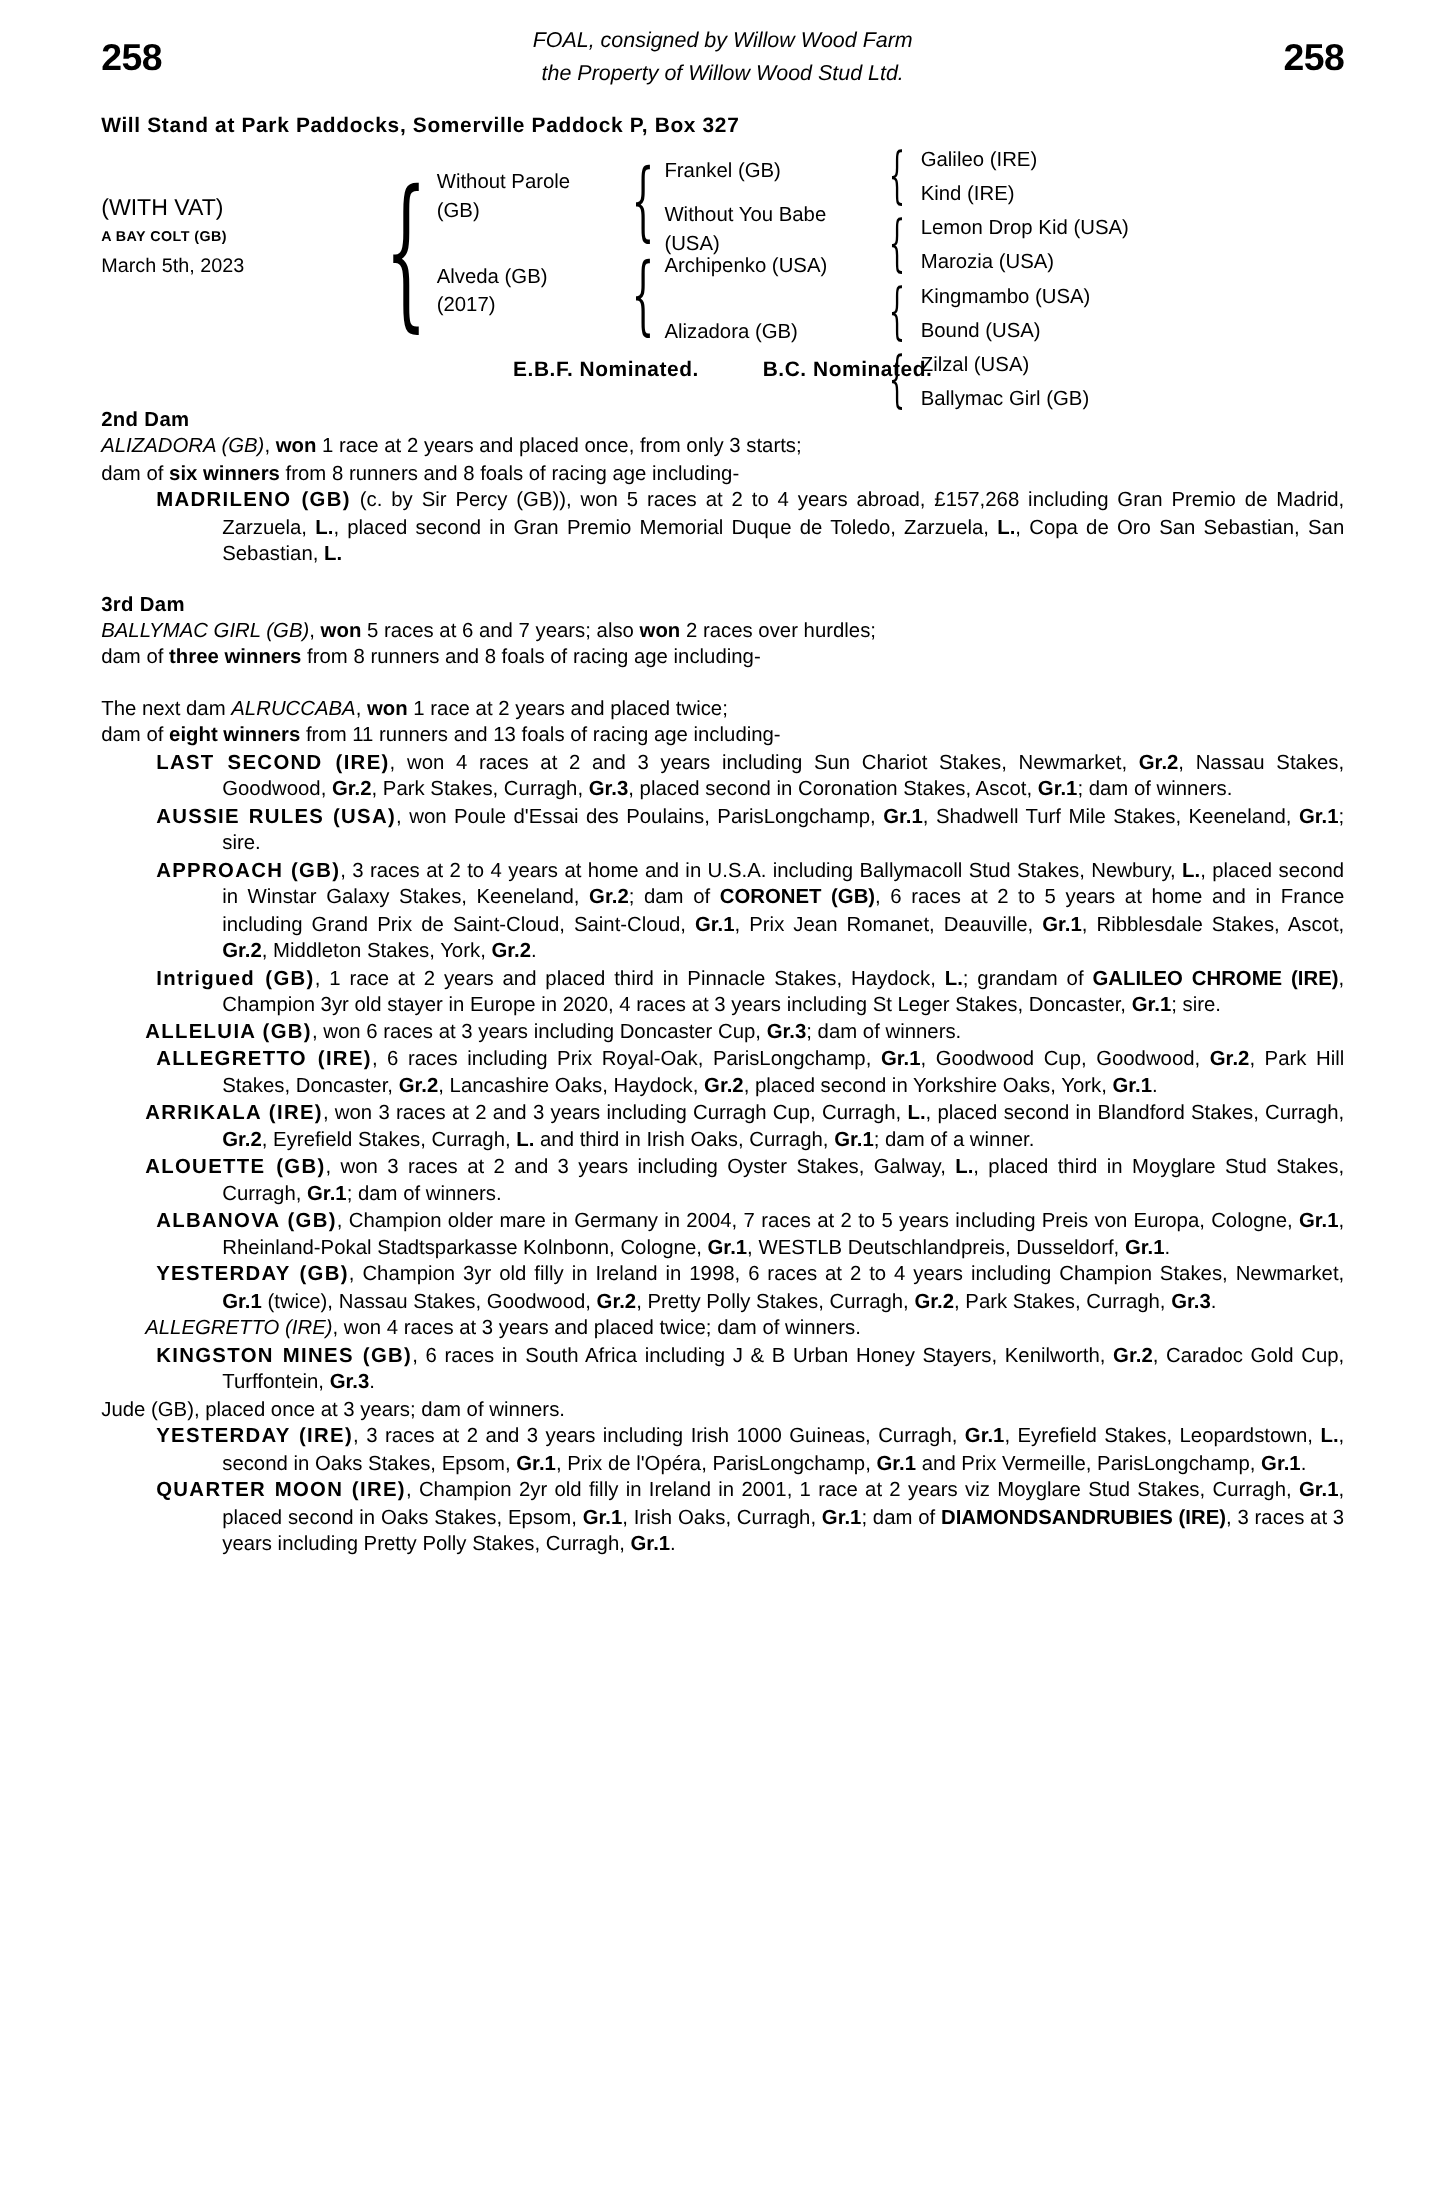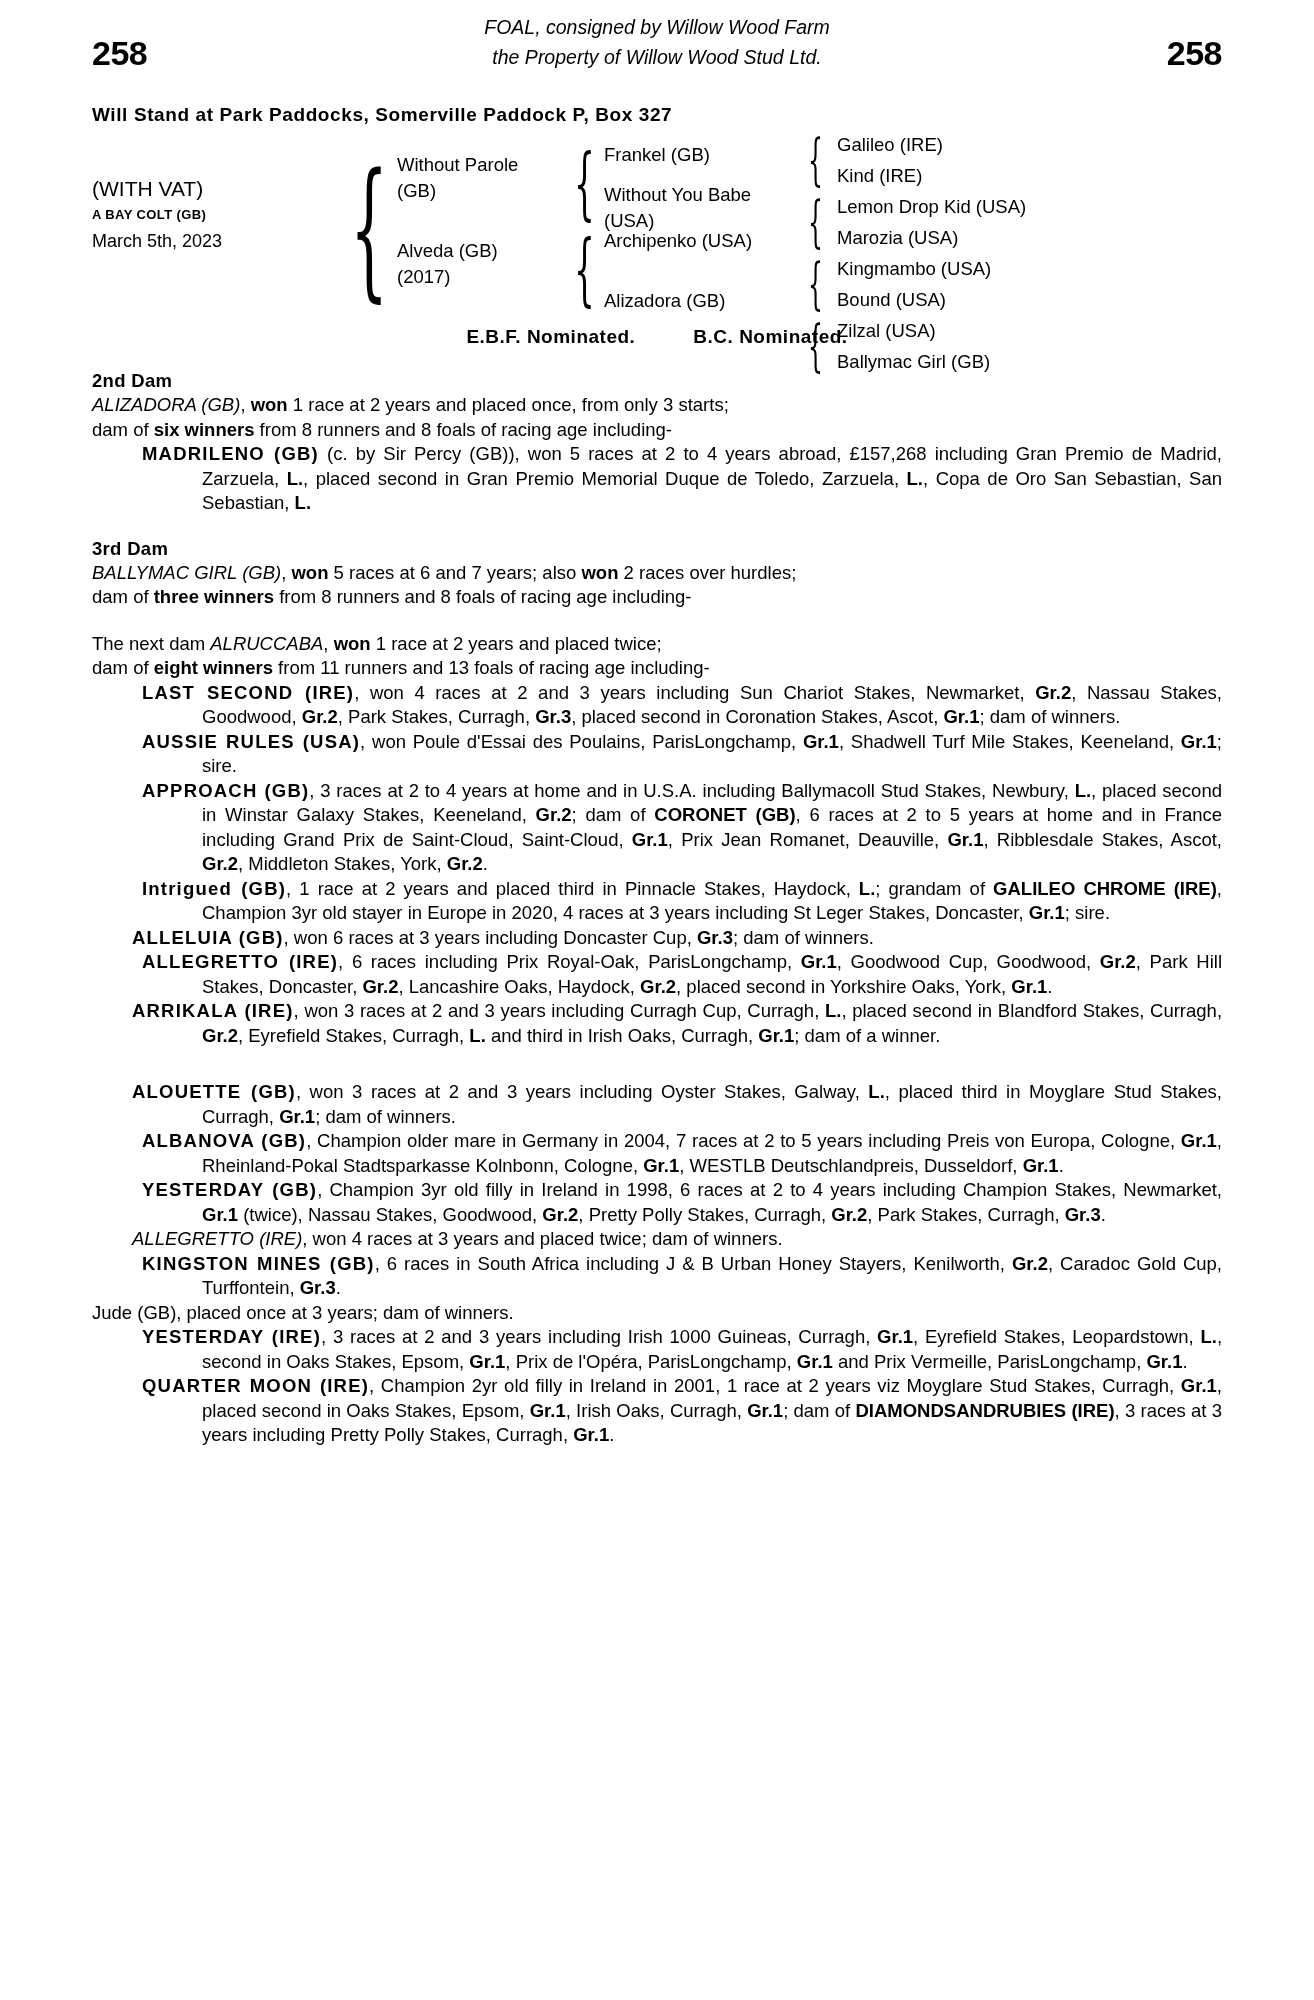--- a/index.html
+++ b/index.html
@@ -43,21 +43,21 @@
     top: 34px;
     font-size: 34px;
     font-weight: bold;
     letter-spacing: -0.5px;
   }
   .consign {
     text-align: center;
     font-style: italic;
     font-size: 19.5px;
     line-height: 30px;
-    padding-top: 12px;
+    padding-top: 22px;
   }
   .standat {
     font-size: 19px;
     font-weight: bold;
     letter-spacing: 0.6px;
     margin-top: 8px;
   }
 
   
   .ped {
@@ -288,21 +288,21 @@
       <p class="t"><span>The next dam </span><span class="it">ALRUCCABA</span><span>, </span><span class="bd">won</span><span> 1 race at 2 years and placed twice;</span></p>
       <p class="t"><span>dam of </span><span class="bd">eight winners</span><span> from 11 runners and 13 foals of racing age including-</span></p>
       <div id="progeny-list">
           <p class="t" style="padding-left:110px;text-indent:-60px;"><span class="bd spaced">LAST SECOND (IRE)</span><span>, won 4 races at 2 and 3 years including Sun Chariot Stakes, Newmarket, <b>Gr.2</b>, Nassau Stakes, Goodwood, <b>Gr.2</b>, Park Stakes, Curragh, <b>Gr.3</b>, placed second in Coronation Stakes, Ascot, <b>Gr.1</b>; dam of winners.</span></p>
           <p class="t" style="padding-left:110px;text-indent:-60px;"><span class="bd spaced">AUSSIE RULES (USA)</span><span>, won Poule d'Essai des Poulains, ParisLongchamp, <b>Gr.1</b>, Shadwell Turf Mile Stakes, Keeneland, <b>Gr.1</b>; sire.</span></p>
           <p class="t" style="padding-left:110px;text-indent:-60px;"><span class="bd spaced">APPROACH (GB)</span><span>, 3 races at 2 to 4 years at home and in U.S.A. including Ballymacoll Stud Stakes, Newbury, <b>L.</b>, placed second in Winstar Galaxy Stakes, Keeneland, <b>Gr.2</b>; dam of <b>CORONET (GB)</b>, 6 races at 2 to 5 years at home and in France including Grand Prix de Saint-Cloud, Saint-Cloud, <b>Gr.1</b>, Prix Jean Romanet, Deauville, <b>Gr.1</b>, Ribblesdale Stakes, Ascot, <b>Gr.2</b>, Middleton Stakes, York, <b>Gr.2</b>.</span></p>
           <p class="t" style="padding-left:110px;text-indent:-60px;"><span class="bd spaced">Intrigued (GB)</span><span>, 1 race at 2 years and placed third in Pinnacle Stakes, Haydock, <b>L.</b>; grandam of <b>GALILEO CHROME (IRE)</b>, Champion 3yr old stayer in Europe in 2020, 4 races at 3 years including St Leger Stakes, Doncaster, <b>Gr.1</b>; sire.</span></p>
           <p class="t" style="padding-left:110px;text-indent:-70px;"><span class="bd spaced">ALLELUIA (GB)</span><span>, won 6 races at 3 years including Doncaster Cup, <b>Gr.3</b>; dam of winners.</span></p>
           <p class="t" style="padding-left:110px;text-indent:-60px;"><span class="bd spaced">ALLEGRETTO (IRE)</span><span>, 6 races including Prix Royal-Oak, ParisLongchamp, <b>Gr.1</b>, Goodwood Cup, Goodwood, <b>Gr.2</b>, Park Hill Stakes, Doncaster, <b>Gr.2</b>, Lancashire Oaks, Haydock, <b>Gr.2</b>, placed second in Yorkshire Oaks, York, <b>Gr.1</b>.</span></p>
           <p class="t" style="padding-left:110px;text-indent:-70px;"><span class="bd spaced">ARRIKALA (IRE)</span><span>, won 3 races at 2 and 3 years including Curragh Cup, Curragh, <b>L.</b>, placed second in Blandford Stakes, Curragh, <b>Gr.2</b>, Eyrefield Stakes, Curragh, <b>L.</b> and third in Irish Oaks, Curragh, <b>Gr.1</b>; dam of a winner.</span></p>
-          <p class="t" style="padding-left:110px;text-indent:-70px;margin-top:32px;"><span class="bd spaced">ALOUETTE (GB)</span><span>, won 3 races at 2 and 3 years including Oyster Stakes, Galway, <b>L.</b>, placed third in Moyglare Stud Stakes, Curragh, <b>Gr.1</b>; dam of winners.</span></p>
+          <p class="t" style="padding-left:110px;text-indent:-70px;"><span class="bd spaced">ALOUETTE (GB)</span><span>, won 3 races at 2 and 3 years including Oyster Stakes, Galway, <b>L.</b>, placed third in Moyglare Stud Stakes, Curragh, <b>Gr.1</b>; dam of winners.</span></p>
           <p class="t" style="padding-left:110px;text-indent:-60px;"><span class="bd spaced">ALBANOVA (GB)</span><span>, Champion older mare in Germany in 2004, 7 races at 2 to 5 years including Preis von Europa, Cologne, <b>Gr.1</b>, Rheinland-Pokal Stadtsparkasse Kolnbonn, Cologne, <b>Gr.1</b>, WESTLB Deutschlandpreis, Dusseldorf, <b>Gr.1</b>.</span></p>
           <p class="t" style="padding-left:110px;text-indent:-60px;"><span class="bd spaced">YESTERDAY (GB)</span><span>, Champion 3yr old filly in Ireland in 1998, 6 races at 2 to 4 years including Champion Stakes, Newmarket, <b>Gr.1</b> (twice), Nassau Stakes, Goodwood, <b>Gr.2</b>, Pretty Polly Stakes, Curragh, <b>Gr.2</b>, Park Stakes, Curragh, <b>Gr.3</b>.</span></p>
           <p class="t" style="padding-left:110px;text-indent:-70px;"><span class="it">ALLEGRETTO (IRE)</span><span>, won 4 races at 3 years and placed twice; dam of winners.</span></p>
           <p class="t" style="padding-left:110px;text-indent:-60px;"><span class="bd spaced">KINGSTON MINES (GB)</span><span>, 6 races in South Africa including J &amp; B Urban Honey Stayers, Kenilworth, <b>Gr.2</b>, Caradoc Gold Cup, Turffontein, <b>Gr.3</b>.</span></p>
           <p class="t" style="padding-left:110px;text-indent:-110px;"><span class="">Jude (GB)</span><span>, placed once at 3 years; dam of winners.</span></p>
           <p class="t" style="padding-left:110px;text-indent:-60px;"><span class="bd spaced">YESTERDAY (IRE)</span><span>, 3 races at 2 and 3 years including Irish 1000 Guineas, Curragh, <b>Gr.1</b>, Eyrefield Stakes, Leopardstown, <b>L.</b>, second in Oaks Stakes, Epsom, <b>Gr.1</b>, Prix de l'Opéra, ParisLongchamp, <b>Gr.1</b> and Prix Vermeille, ParisLongchamp, <b>Gr.1</b>.</span></p>
           <p class="t" style="padding-left:110px;text-indent:-60px;"><span class="bd spaced">QUARTER MOON (IRE)</span><span>, Champion 2yr old filly in Ireland in 2001, 1 race at 2 years viz Moyglare Stud Stakes, Curragh, <b>Gr.1</b>, placed second in Oaks Stakes, Epsom, <b>Gr.1</b>, Irish Oaks, Curragh, <b>Gr.1</b>; dam of <b>DIAMONDSANDRUBIES (IRE)</b>, 3 races at 3 years including Pretty Polly Stakes, Curragh, <b>Gr.1</b>.</span></p>
         </div>
     </div>
 

